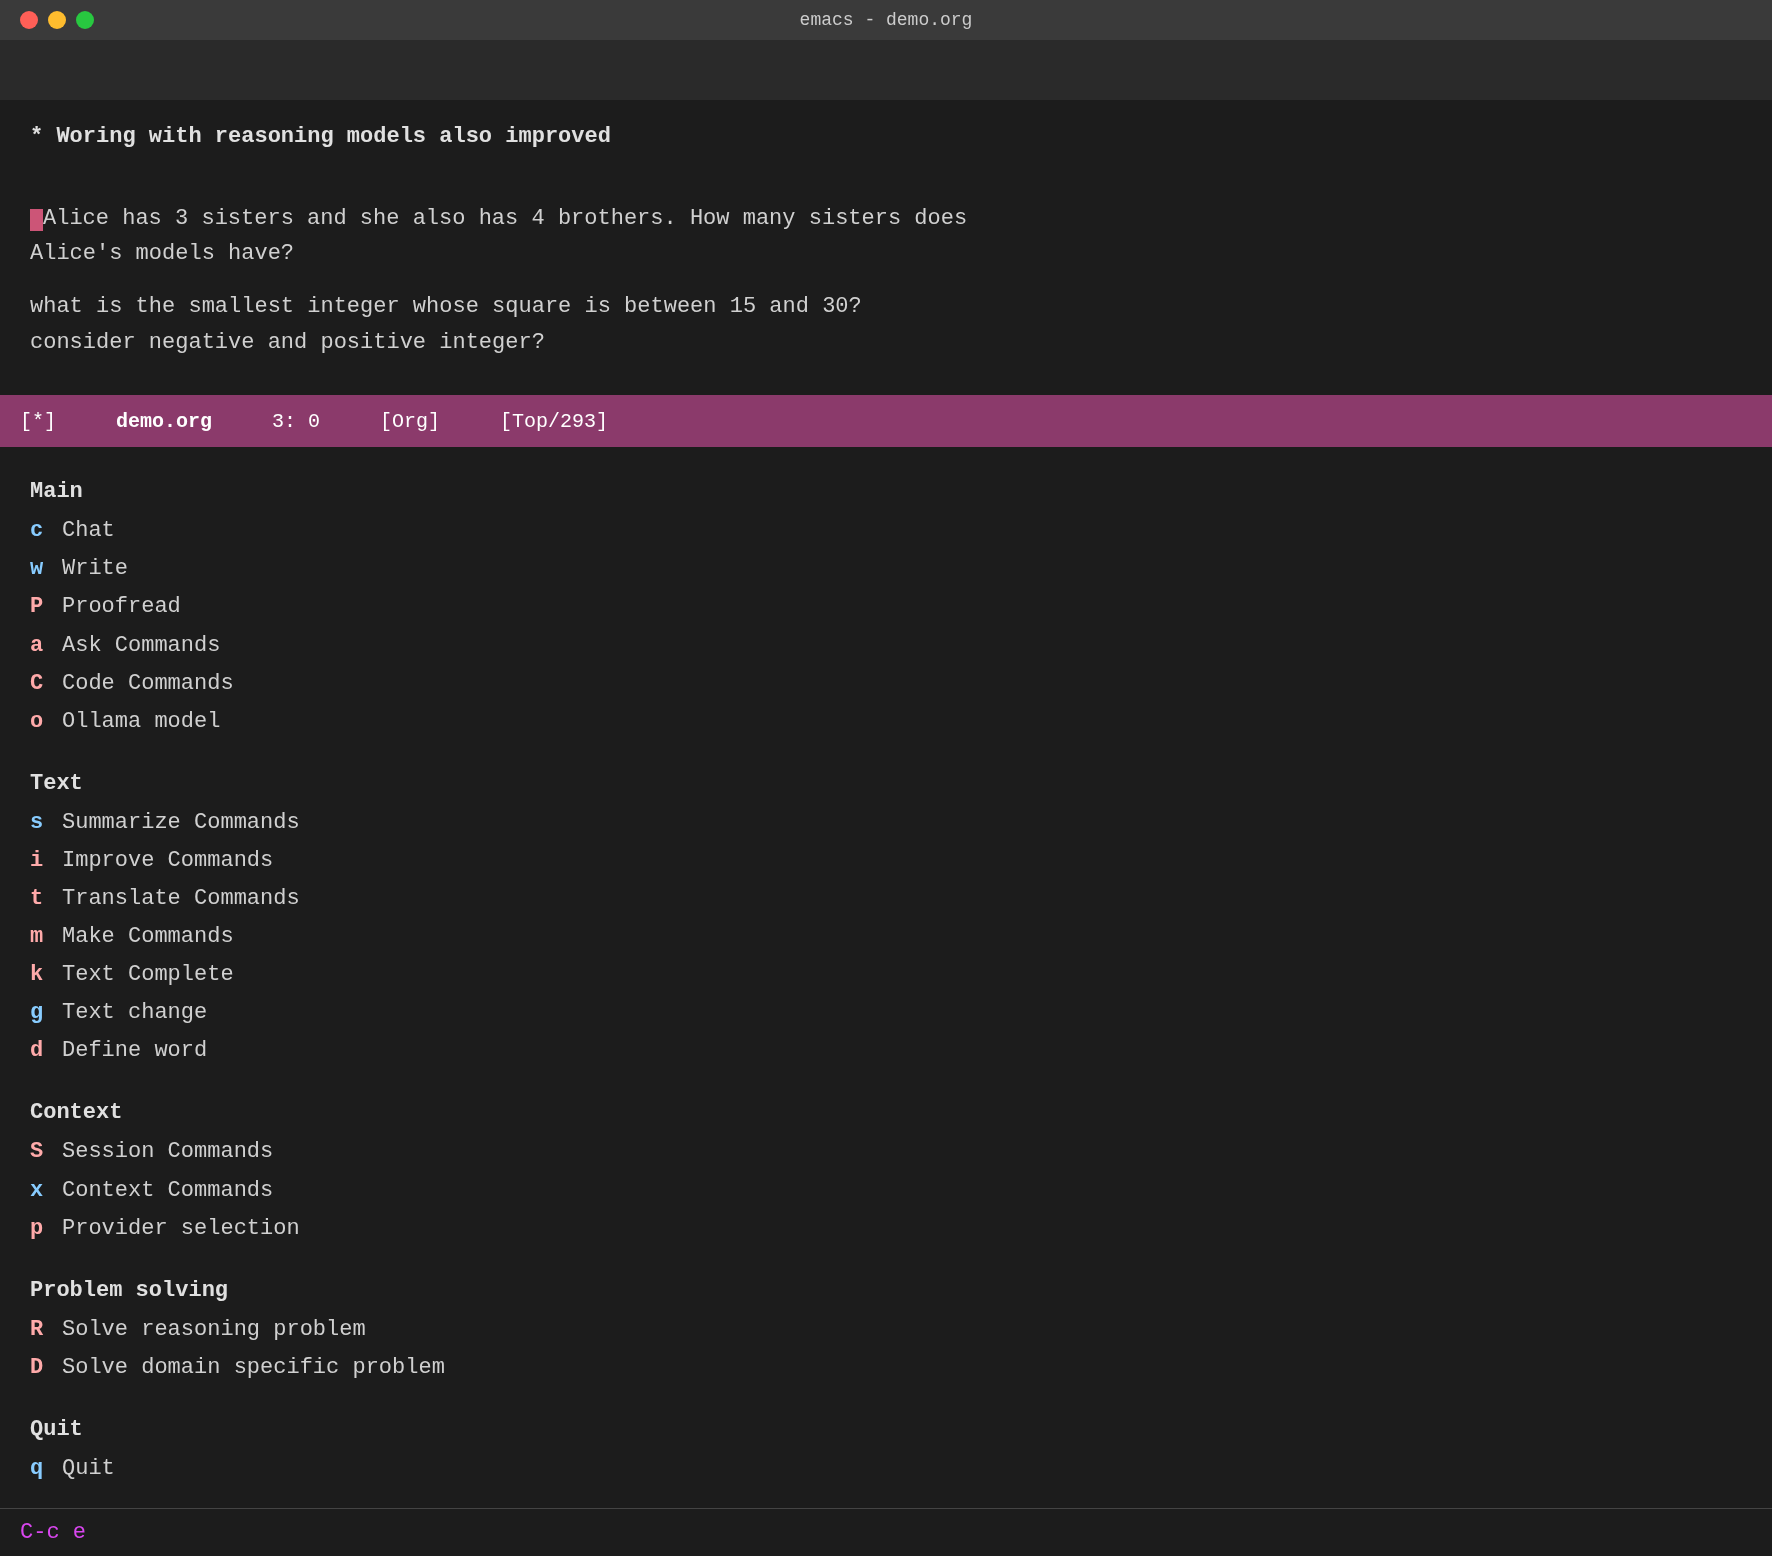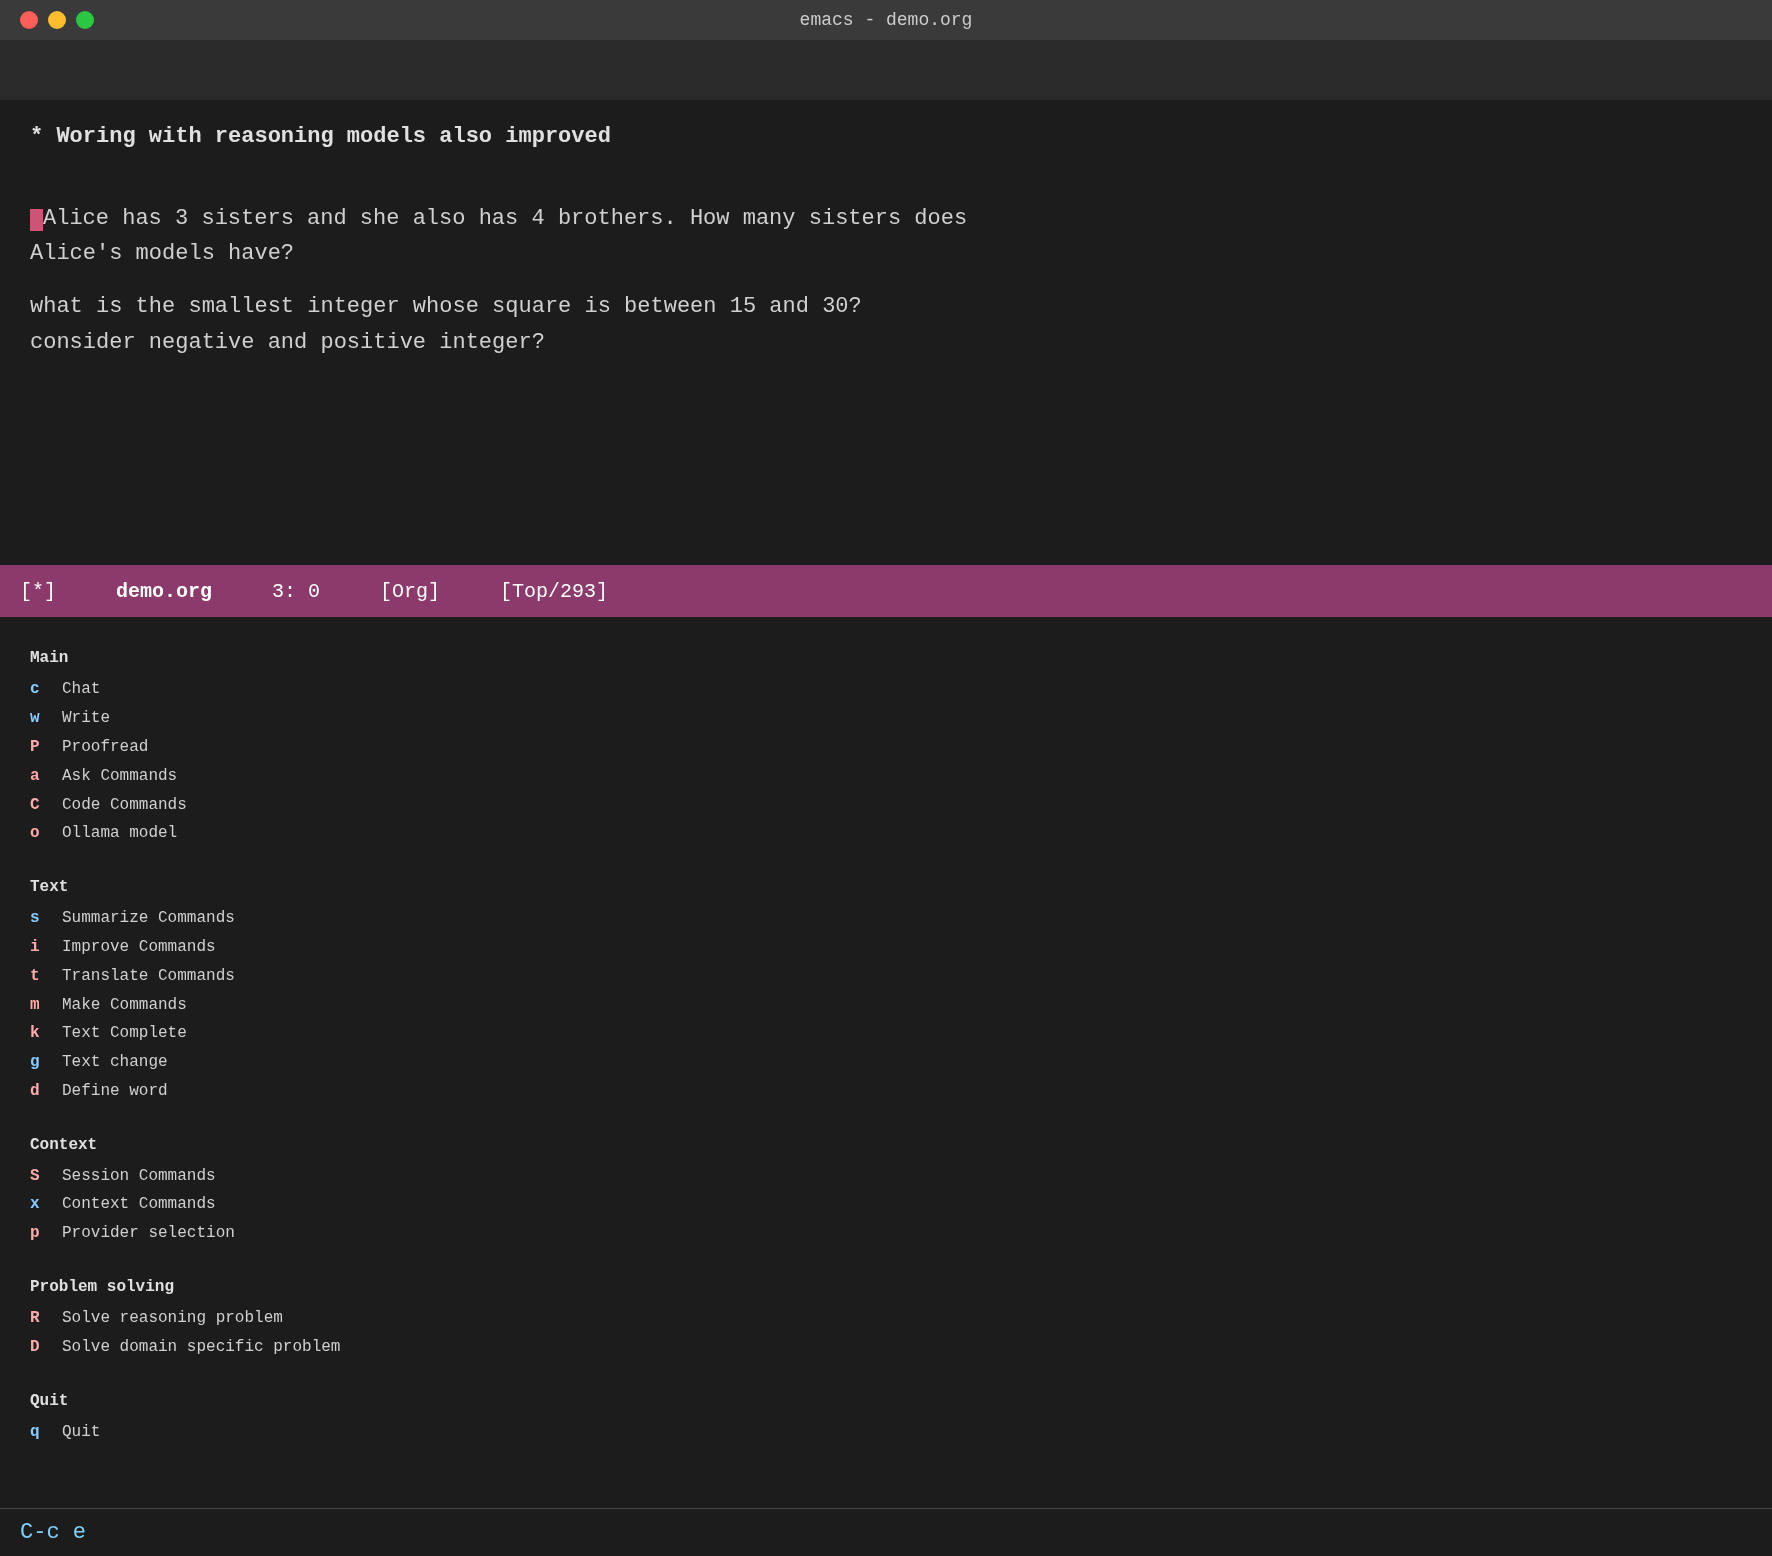--- a/index.html
+++ b/index.html
@@ -107,21 +107,21 @@
     .status-filename { color: #ffffff; font-weight: bold; }
     .status-position { color: #ffffff; }
     .status-mode { color: #ffffff; }
     .status-scroll { color: #ffffff; }
 
     
     .menu-area {
       background: #1c1c1c;
       flex: 2;
       padding: 20px 30px;
-      font-size: 16px;
+      font-size: 22px;
     }
 
     .menu-section-title {
       color: #e0e0e0;
       font-weight: bold;
       margin-bottom: 8px;
       margin-top: 12px;
     }
 
     .menu-item {
@@ -169,21 +169,21 @@
     }
 
     
     .minibuffer {
       background: #1c1c1c;
       height: 48px;
       display: flex;
       align-items: center;
       padding: 0 20px;
       font-size: 22px;
-      color: #7dd3fc;
+      color: #d946ef;
       border-top: 1px solid #444;
       flex-shrink: 0;
     }
 
     
     .cursor-box {
       display: inline-block;
       background: #cc5577;
       width: 13px;
       height: 22px;

